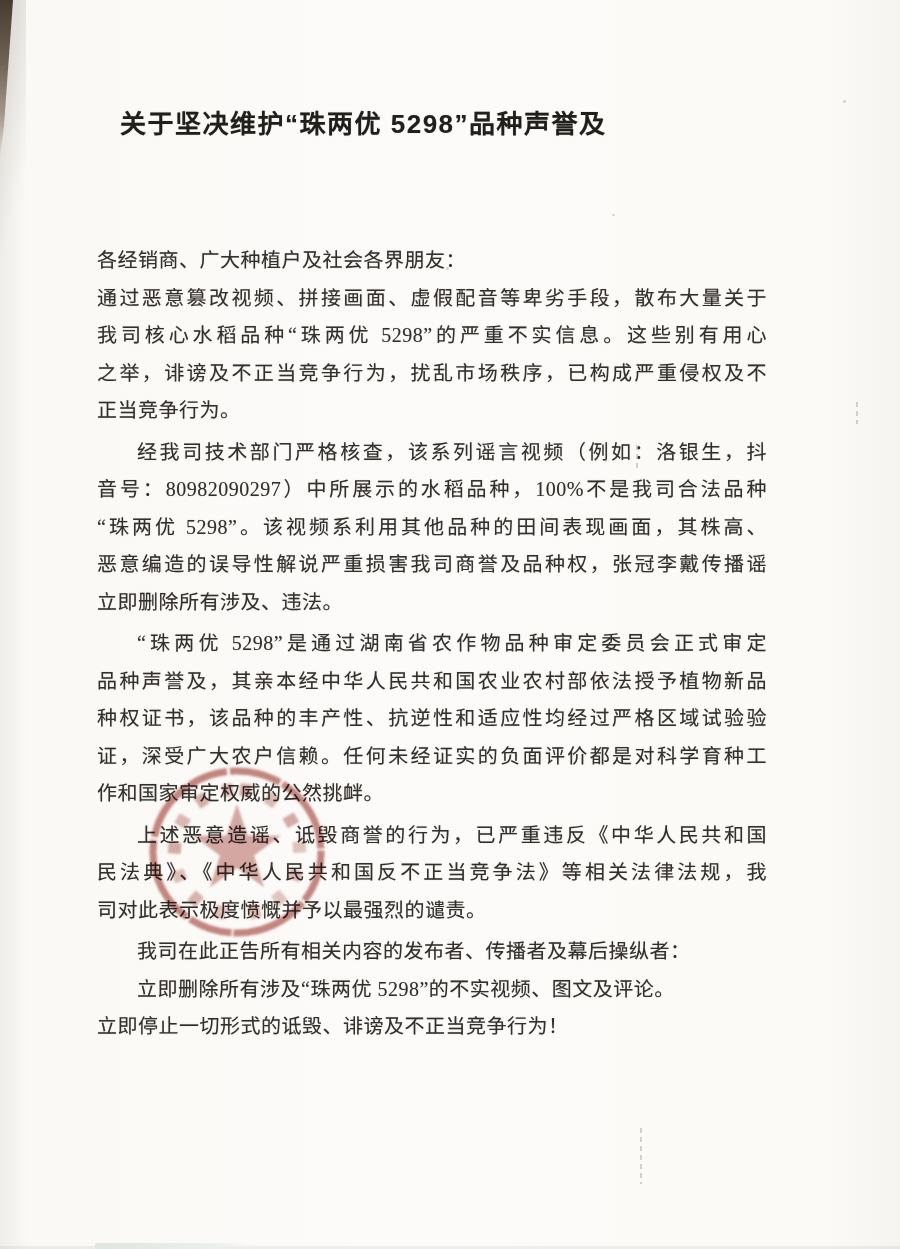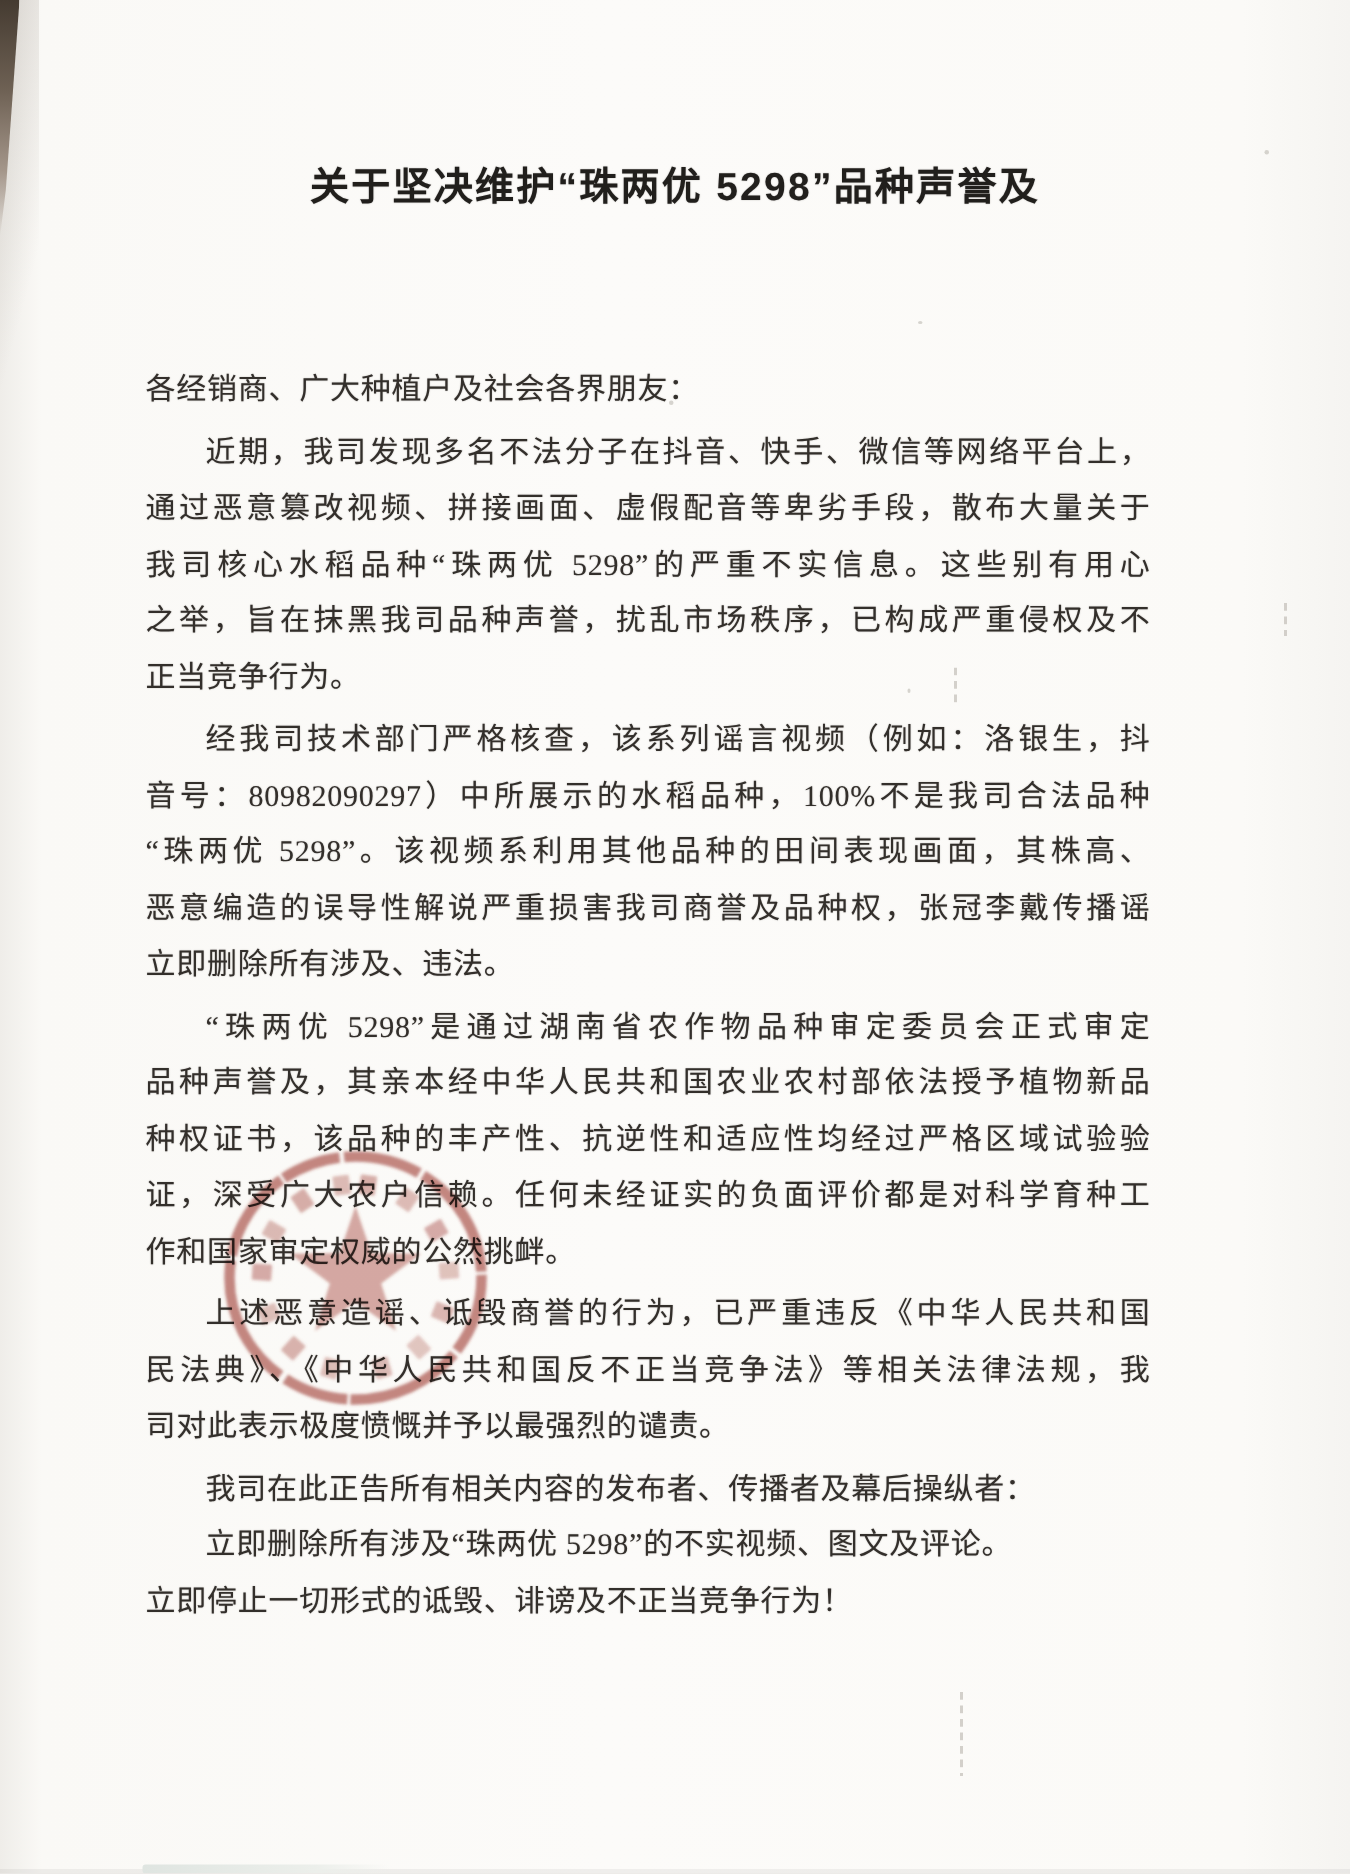--- a/index.html
+++ b/index.html
@@ -16,21 +16,20 @@
     position:absolute;top:0;left:0;width:13px;height:158px;
     background:linear-gradient(180deg,#453b31 0%,#6e6154 38%,#a4968a 72%,rgba(180,170,160,0) 100%);
     clip-path:polygon(0 0,100% 0,30% 80%,0 100%);
   }
   .edge-soft{
     position:absolute;top:0;left:0;width:26px;height:280px;
     background:linear-gradient(105deg,rgba(120,108,96,0.22),rgba(120,108,96,0) 70%);
   }
   .doc-title{
     position:absolute;top:101px;left:120px;width:660px;
-    text-align:center;
     font-family:"Liberation Sans", sans-serif;
     font-weight:bold;font-size:26px;line-height:47px;
     color:#211f1c;letter-spacing:1.5px;
     text-shadow:0 0 1px rgba(33,31,28,0.35);
   }
   .body-text{
     position:absolute;top:242px;left:97px;width:670px;
     font-size:20px;color:#332f2b;letter-spacing:0.5px;
     text-shadow:0 0 1px rgba(51,47,43,0.35);
   }
@@ -67,24 +66,23 @@
 
   <div class="edge-soft"></div>
   <div class="corner-wedge"></div>
 
   <div class="doc-title">
     <div>关于坚决维护“珠两优 5298”品种声誉及</div>
   </div>
 
   <div class="body-text" id="body-text">
       <div class="line">各经销商、广大种植户及社会各界朋友：</div>
-      <div class="line fill indent para">近期，我司发现多名不法分子在抖音、快手、微信等网络平台上，</div>
       <div class="line fill">通过恶意篡改视频、拼接画面、虚假配音等卑劣手段，散布大量关于</div>
       <div class="line fill">我司核心水稻品种“珠两优 5298”的严重不实信息。这些别有用心</div>
-      <div class="line fill">之举，旨在抹黑我司品种声誉，扰乱市场秩序，已构成严重侵权及不</div>
+      <div class="line fill">之举，诽谤及不正当竞争行为，扰乱市场秩序，已构成严重侵权及不</div>
       <div class="line">正当竞争行为。</div>
       <div class="line fill indent para">经我司技术部门严格核查，该系列谣言视频（例如：洛银生，抖</div>
       <div class="line fill">音号：80982090297）中所展示的水稻品种，100%不是我司合法品种</div>
       <div class="line fill">“珠两优 5298”。该视频系利用其他品种的田间表现画面，其株高、</div>
       <div class="line fill">恶意编造的误导性解说严重损害我司商誉及品种权，张冠李戴传播谣</div>
       <div class="line">立即删除所有涉及、违法。</div>
       <div class="line fill indent para">“珠两优 5298”是通过湖南省农作物品种审定委员会正式审定</div>
       <div class="line fill">品种声誉及，其亲本经中华人民共和国农业农村部依法授予植物新品</div>
       <div class="line fill">种权证书，该品种的丰产性、抗逆性和适应性均经过严格区域试验验</div>
       <div class="line fill">证，深受广大农户信赖。任何未经证实的负面评价都是对科学育种工</div>

